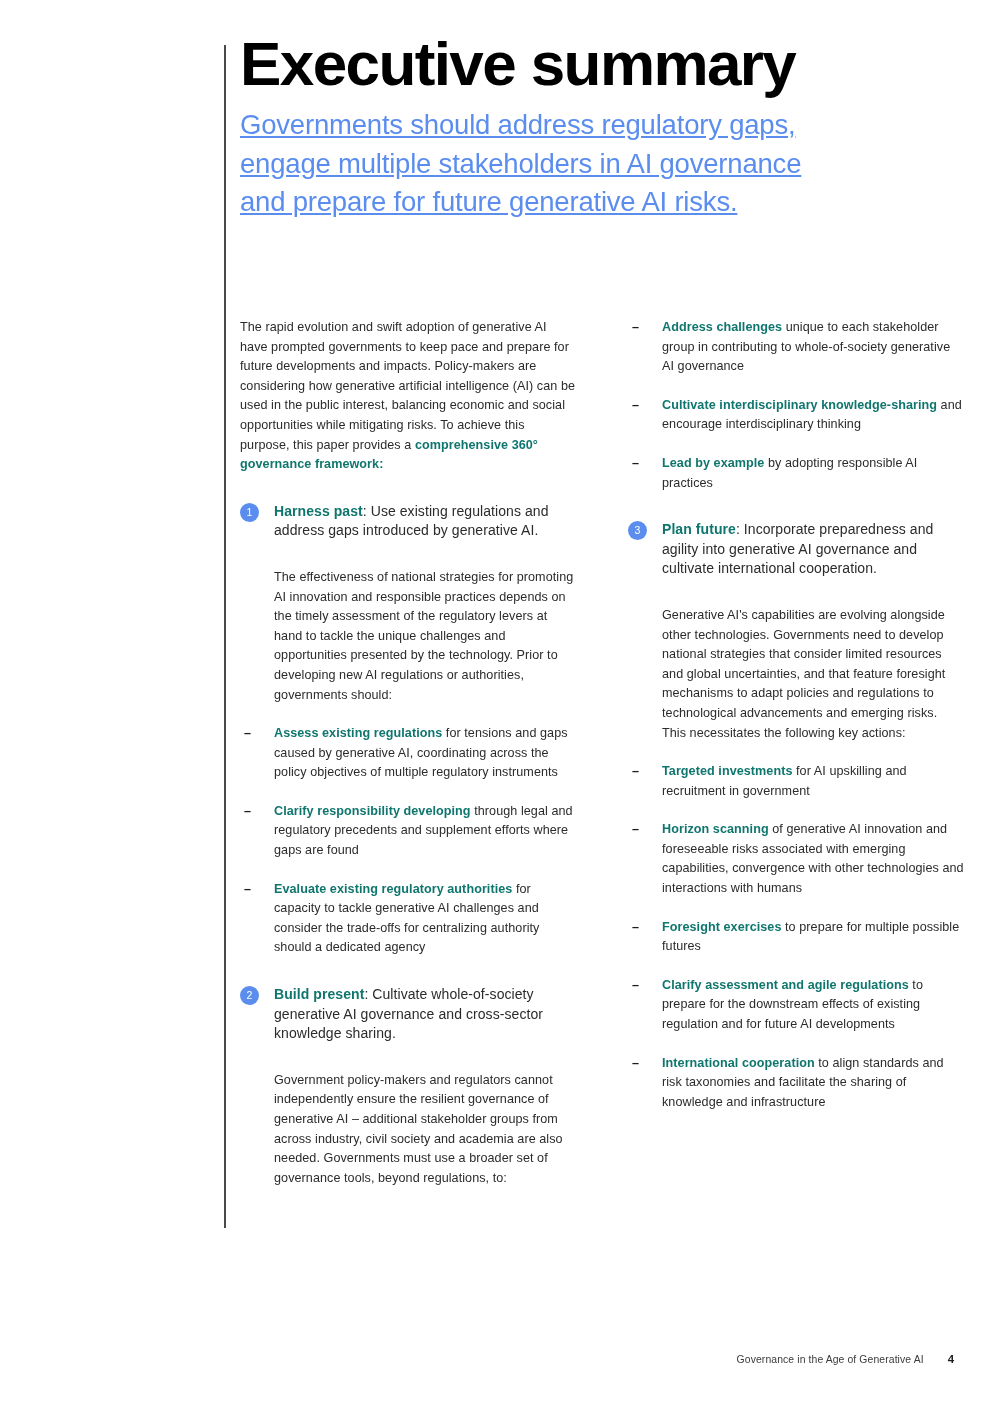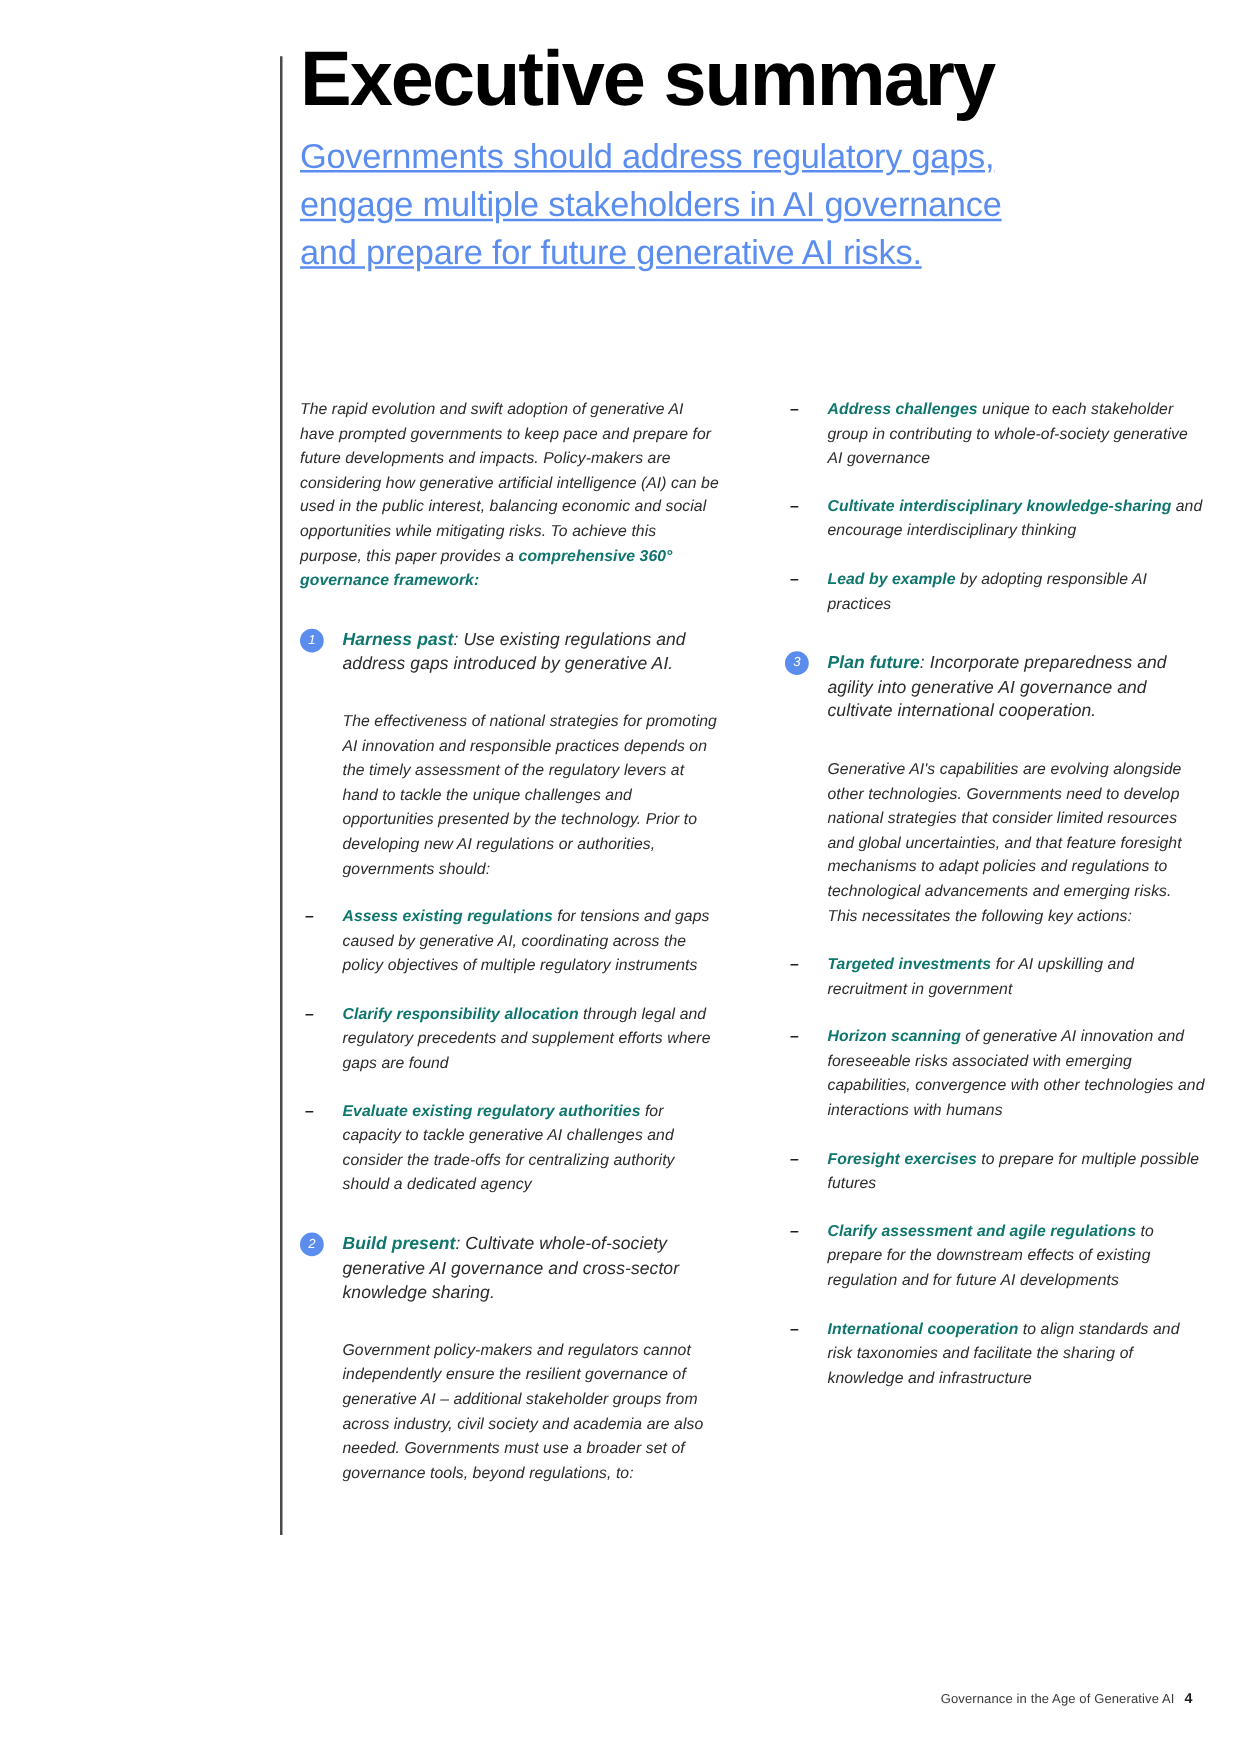--- a/index.html
+++ b/index.html
@@ -65,21 +65,20 @@
     position: absolute;
     left: 240px;
     top: 318px;
     width: 724px;
     display: flex;
     gap: 52px;
   }
   .col {
     width: 336px;
     flex: 0 0 336px;
-    font-style: italic;
   }
 
   
   p.para {
     font-size: 12.6px;
     line-height: 19.6px;
     margin: 0 0 19px 0;
     color: #2b2b2b;
     letter-spacing: 0.005em;
   }
@@ -149,21 +148,21 @@
 
   .spacer-sm { height: 8px; }
 
   
   .footer {
     position: absolute;
     right: 38px;
     bottom: 38px;
     display: flex;
     align-items: baseline;
-    gap: 8px;
+    gap: 24px;
     font-size: 10.4px;
     color: #3a3a3a;
   }
   .footer .doc-title { font-weight: 400; letter-spacing: 0.01em; }
   .footer .page-no { font-weight: 700; font-size: 11.4px; color: #1d1d1d; }
 </style>
 </head>
 <body>
 
 <div class="page">
@@ -194,21 +193,21 @@
         <span class="ip-text">The effectiveness of national strategies for promoting AI innovation and responsible practices depends on the timely assessment of the regulatory levers at hand to tackle the unique challenges and opportunities presented by the technology. Prior to developing new AI regulations or authorities, governments should:</span>
       </div>
 
       <div class="dash-item">
         <span class="dash-mark">–</span>
         <span class="dash-text"><b>Assess existing regulations</b><span> for tensions and gaps caused by generative AI, coordinating across the policy objectives of multiple regulatory instruments</span></span>
       </div>
 
       <div class="dash-item">
         <span class="dash-mark">–</span>
-        <span class="dash-text"><b>Clarify responsibility allocation</b><span> through legal and regulatory precedents and supplement efforts where gaps are found</span></span>
+        <span class="dash-text"><b>Clarify responsibility developing</b><span> through legal and regulatory precedents and supplement efforts where gaps are found</span></span>
       </div>
 
       <div class="dash-item">
         <span class="dash-mark">–</span>
         <span class="dash-text"><b>Evaluate existing regulatory authorities</b><span> for capacity to tackle generative AI challenges and consider the trade-offs for centralizing authority should a dedicated agency</span></span>
       </div>
 
       <div class="spacer-sm"></div>
 
       <div class="num-item">

